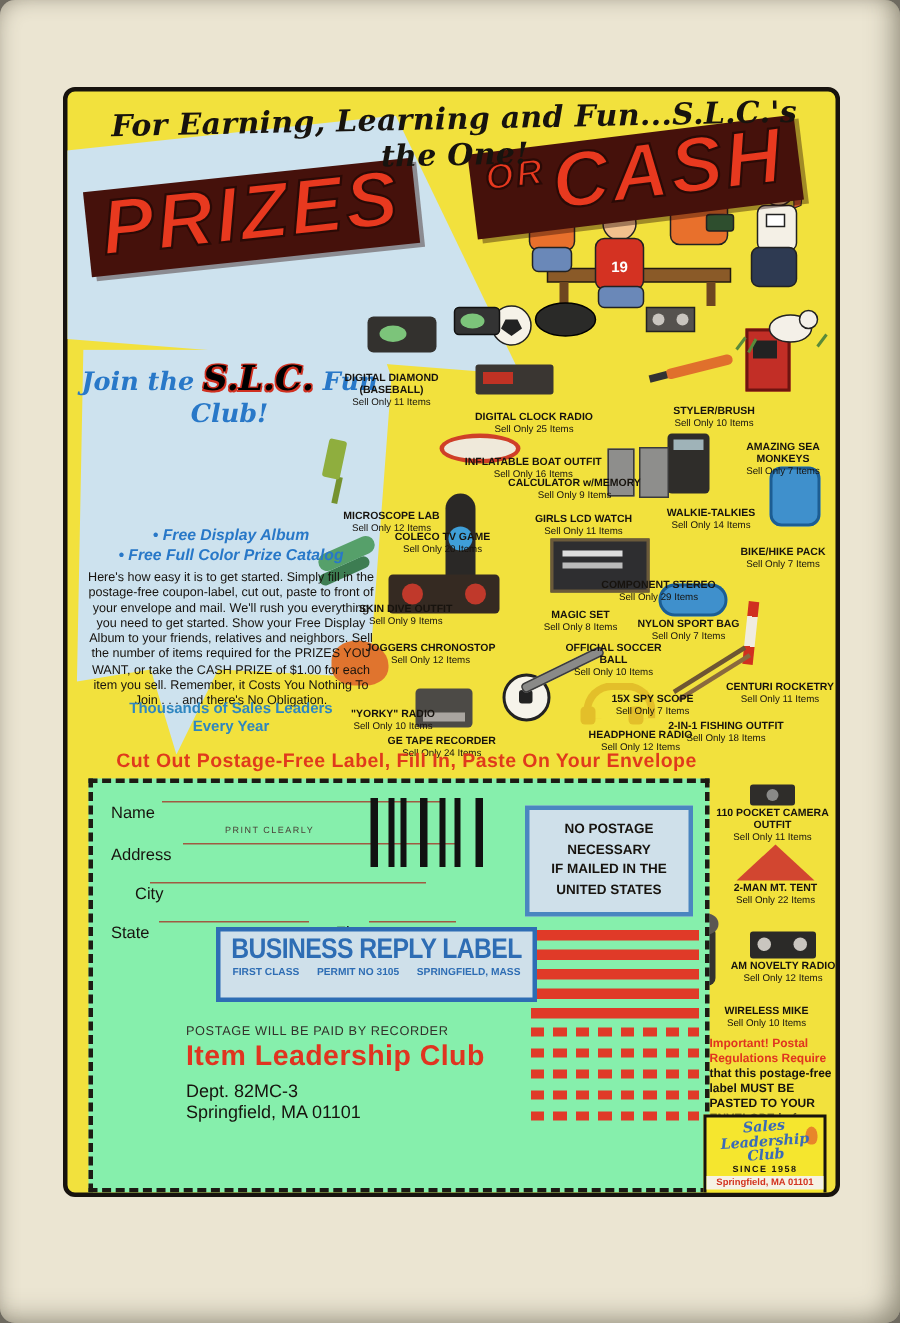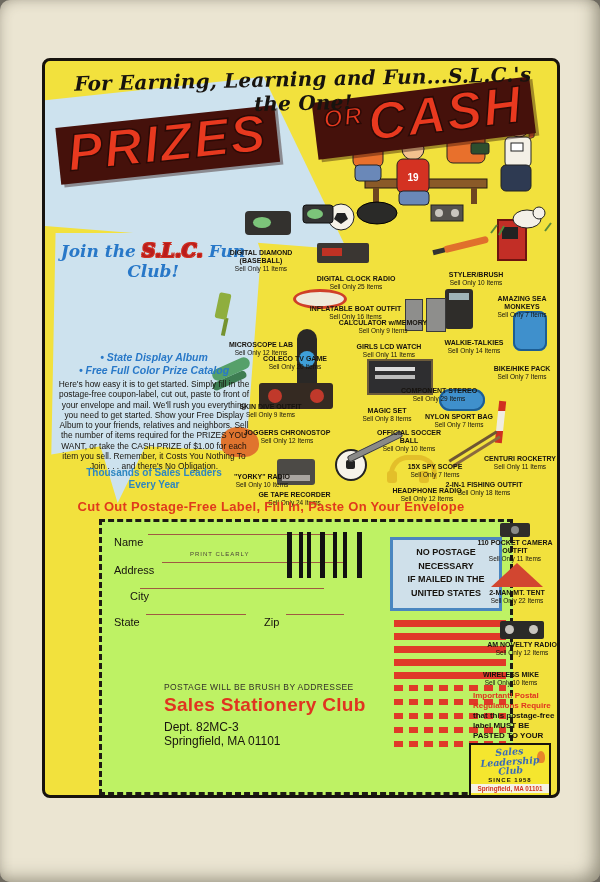--- a/index.html
+++ b/index.html
@@ -19,21 +19,21 @@
   .logo .pnl{background:#45110b;display:inline-block;padding:0 10px 4px;box-shadow:3px 3px 0 rgba(40,10,5,.4);}
   .logo .big{font-size:52px;font-weight:bold;font-style:italic;color:#e8391f;letter-spacing:2px;
              font-family:"Liberation Sans",sans-serif;-webkit-text-stroke:1.5px #2a0a06;line-height:1.02;}
   .logo .row2{margin-top:-8px;margin-left:34px;transform:rotate(-1deg);}
   .logo .or{font-size:24px;vertical-align:18px;margin-right:4px;}
   
   .panel{position:absolute;left:2px;top:172px;width:214px;height:270px;background:#cde2ee;z-index:2;
          clip-path:polygon(4% 0,97% 0,100% 7%,93% 81%,46% 79%,33% 100%,25% 79%,2% 82%);}
   .joinhead{position:absolute;left:6px;top:178px;width:204px;text-align:center;z-index:6;
             font-family:"DejaVu Serif",serif;font-style:italic;font-weight:bold;font-size:17px;color:#2878c8;}
-  .joinhead .slc{color:#b91c1c;text-shadow:-1px -1px 0 #d03020,1px -1px 0 #d03020,-1px 1px 0 #d03020,1px 1px 0 #d03020;font-size:19px;}
+  .joinhead .slc{color:#000000;text-shadow:-1px -1px 0 #d03020,1px -1px 0 #d03020,-1px 1px 0 #d03020,1px 1px 0 #d03020;font-size:23px;}
   .clubbody{position:absolute;left:10px;top:204px;width:198px;z-index:6;text-align:center;
             font-size:10px;line-height:1.22;color:#17130e;}
   .earn{position:absolute;left:10px;top:262px;width:198px;z-index:6;text-align:center;
         font-size:11.5px;font-weight:bold;color:#d8301c;line-height:1.15;}
   .bullets{position:absolute;left:10px;top:290px;width:198px;z-index:6;text-align:center;
            font-size:10.5px;font-weight:bold;font-style:italic;color:#2878c8;line-height:1.25;}
   .how{position:absolute;left:12px;top:318px;width:194px;z-index:6;text-align:center;
        font-size:8.4px;line-height:1.22;color:#17130e;}
   .leaders{position:absolute;left:12px;top:406px;width:194px;z-index:6;text-align:center;white-space:pre-line;
            font-size:10px;font-weight:bold;color:#2e86c0;line-height:1.2;}
@@ -79,22 +79,22 @@
   .il-mic{width:12px;height:40px;background:#34322f;border-radius:5px;}
   .il-mic:after{content:"";position:absolute;left:-2px;top:-8px;width:16px;height:14px;background:#5a5752;border-radius:50%;}
   .p-camera{width:30px;height:14px;background:#2f2d2a;border-radius:2px;}
   .p-camera:after{content:"";position:absolute;left:11px;top:3px;width:8px;height:8px;background:#8a8a88;border-radius:50%;}
   .p-tent{width:0;height:0;border-left:26px solid transparent;border-right:26px solid transparent;border-bottom:24px solid #d24630;}
   .p-boombox{width:44px;height:18px;background:#2b2a28;border-radius:2px;}
   .p-boombox:after{content:"";position:absolute;left:5px;top:4px;width:9px;height:9px;background:#c9c5bf;border-radius:50%;box-shadow:24px 0 0 #c9c5bf;}
   
   .cutout{position:absolute;left:14px;top:438px;width:424px;z-index:6;text-align:center;
           font-size:13px;font-weight:bold;color:#e03a1c;letter-spacing:.3px;}
-  .coupon{position:absolute;left:14px;top:458px;width:414px;height:276px;background:#bef264;
-          border:3px dashed #1d1a14;z-index:5;box-sizing:border-box;margin-left:40px;}
+  .coupon{position:absolute;left:14px;top:458px;width:414px;height:276px;background:#86efac;
+          border:3px dashed #1d1a14;z-index:5;box-sizing:border-box;}
   .flabel{position:absolute;font-size:11px;color:#17130e;}
   .fline{position:absolute;border-bottom:1.5px solid #a05a42;}
   .printclear{position:absolute;font-size:6px;letter-spacing:1px;color:#4a4238;}
   .barcode{position:absolute;left:185px;top:10px;width:78px;height:46px;}
   .barcode i{position:absolute;top:0;bottom:0;background:#111;}
   .nopost{position:absolute;left:288px;top:15px;width:112px;height:74px;background:#cfe0ea;border:3px solid #4a86c0;
           box-sizing:border-box;text-align:center;font-size:9px;font-weight:bold;color:#17130e;
           white-space:pre-line;line-height:1.5;padding-top:6px;}
   .stripes{position:absolute;left:292px;top:98px;width:112px;}
   .stripes .s{height:7px;background:#e03a28;margin-bottom:6px;}
@@ -170,21 +170,21 @@
       <path d="M196 146 l6 -8 M204 148 l5 -9 M250 144 l6 -8" stroke="#5a8a3a" stroke-width="2"></path>
     </svg>
 
     <div class="panel"></div>
     <div class="joinhead">
       <span>Join the</span>
       <span class="slc">S.L.C.</span>
       <span>Fun Club!</span>
     </div>
     <div class="bullets">
-      <div>• State Display Album</div>
+      <div>• Free Display Album</div>
       <div>• Free Full Color Prize Catalog</div>
     </div>
     <div class="how">Here's how easy it is to get started. Simply fill in the postage-free coupon-label, cut out, paste to front of your envelope and mail. We'll rush you everything you need to get started. Show your Free Display Album to your friends, relatives and neighbors. Sell the number of items required for the PRIZES YOU WANT, or take the CASH PRIZE of $1.00 for each item you sell. Remember, it Costs You Nothing To Join . . . and there's No Obligation.</div>
     <div class="leaders">Thousands of Sales Leaders
 Every Year</div>
 
     <div class="illo il-gadget" style="left:200px;top:150px"></div>
     <div class="illo il-clockradio" style="left:272px;top:182px"></div>
     <div class="illo il-brush" style="left:398px;top:180px"></div>
     <div class="illo il-seapack" style="left:452px;top:158px"></div>
@@ -356,23 +356,31 @@
           <div class="s"></div>
           <div class="s"></div>
           <div class="s"></div>
         <div class="d"></div>
           <div class="d"></div>
           <div class="d"></div>
           <div class="d"></div>
           <div class="d"></div>
       </div>
 
-
-      <div class="paid">POSTAGE WILL BE BRUSH BY ADDRESSEE</div>
-      <div class="aname">Sales Stationery Club</div>
+      <div class="brl">
+        <div class="t">BUSINESS REPLY LABEL</div>
+        <div class="s">
+          <span>FIRST CLASS</span>
+          <span>PERMIT NO 3105</span>
+          <span>SPRINGFIELD, MASS</span>
+        </div>
+      </div>
+
+      <div class="paid">POSTAGE WILL BE PAID BY RECORDER</div>
+      <div class="aname">Item Leadership Club</div>
       <div class="adept">Dept. 82MC-3</div>
       <div class="acity">Springfield, MA 01101</div>
     </div>
 
     <div class="important">
       <span class="red">Important! Postal Regulations Require</span><span> that this postage-free label MUST BE PASTED TO YOUR ENVELOPE before mailing.</span>
     </div>
 
     <div class="slclogo">
       <div class="flame"></div>

